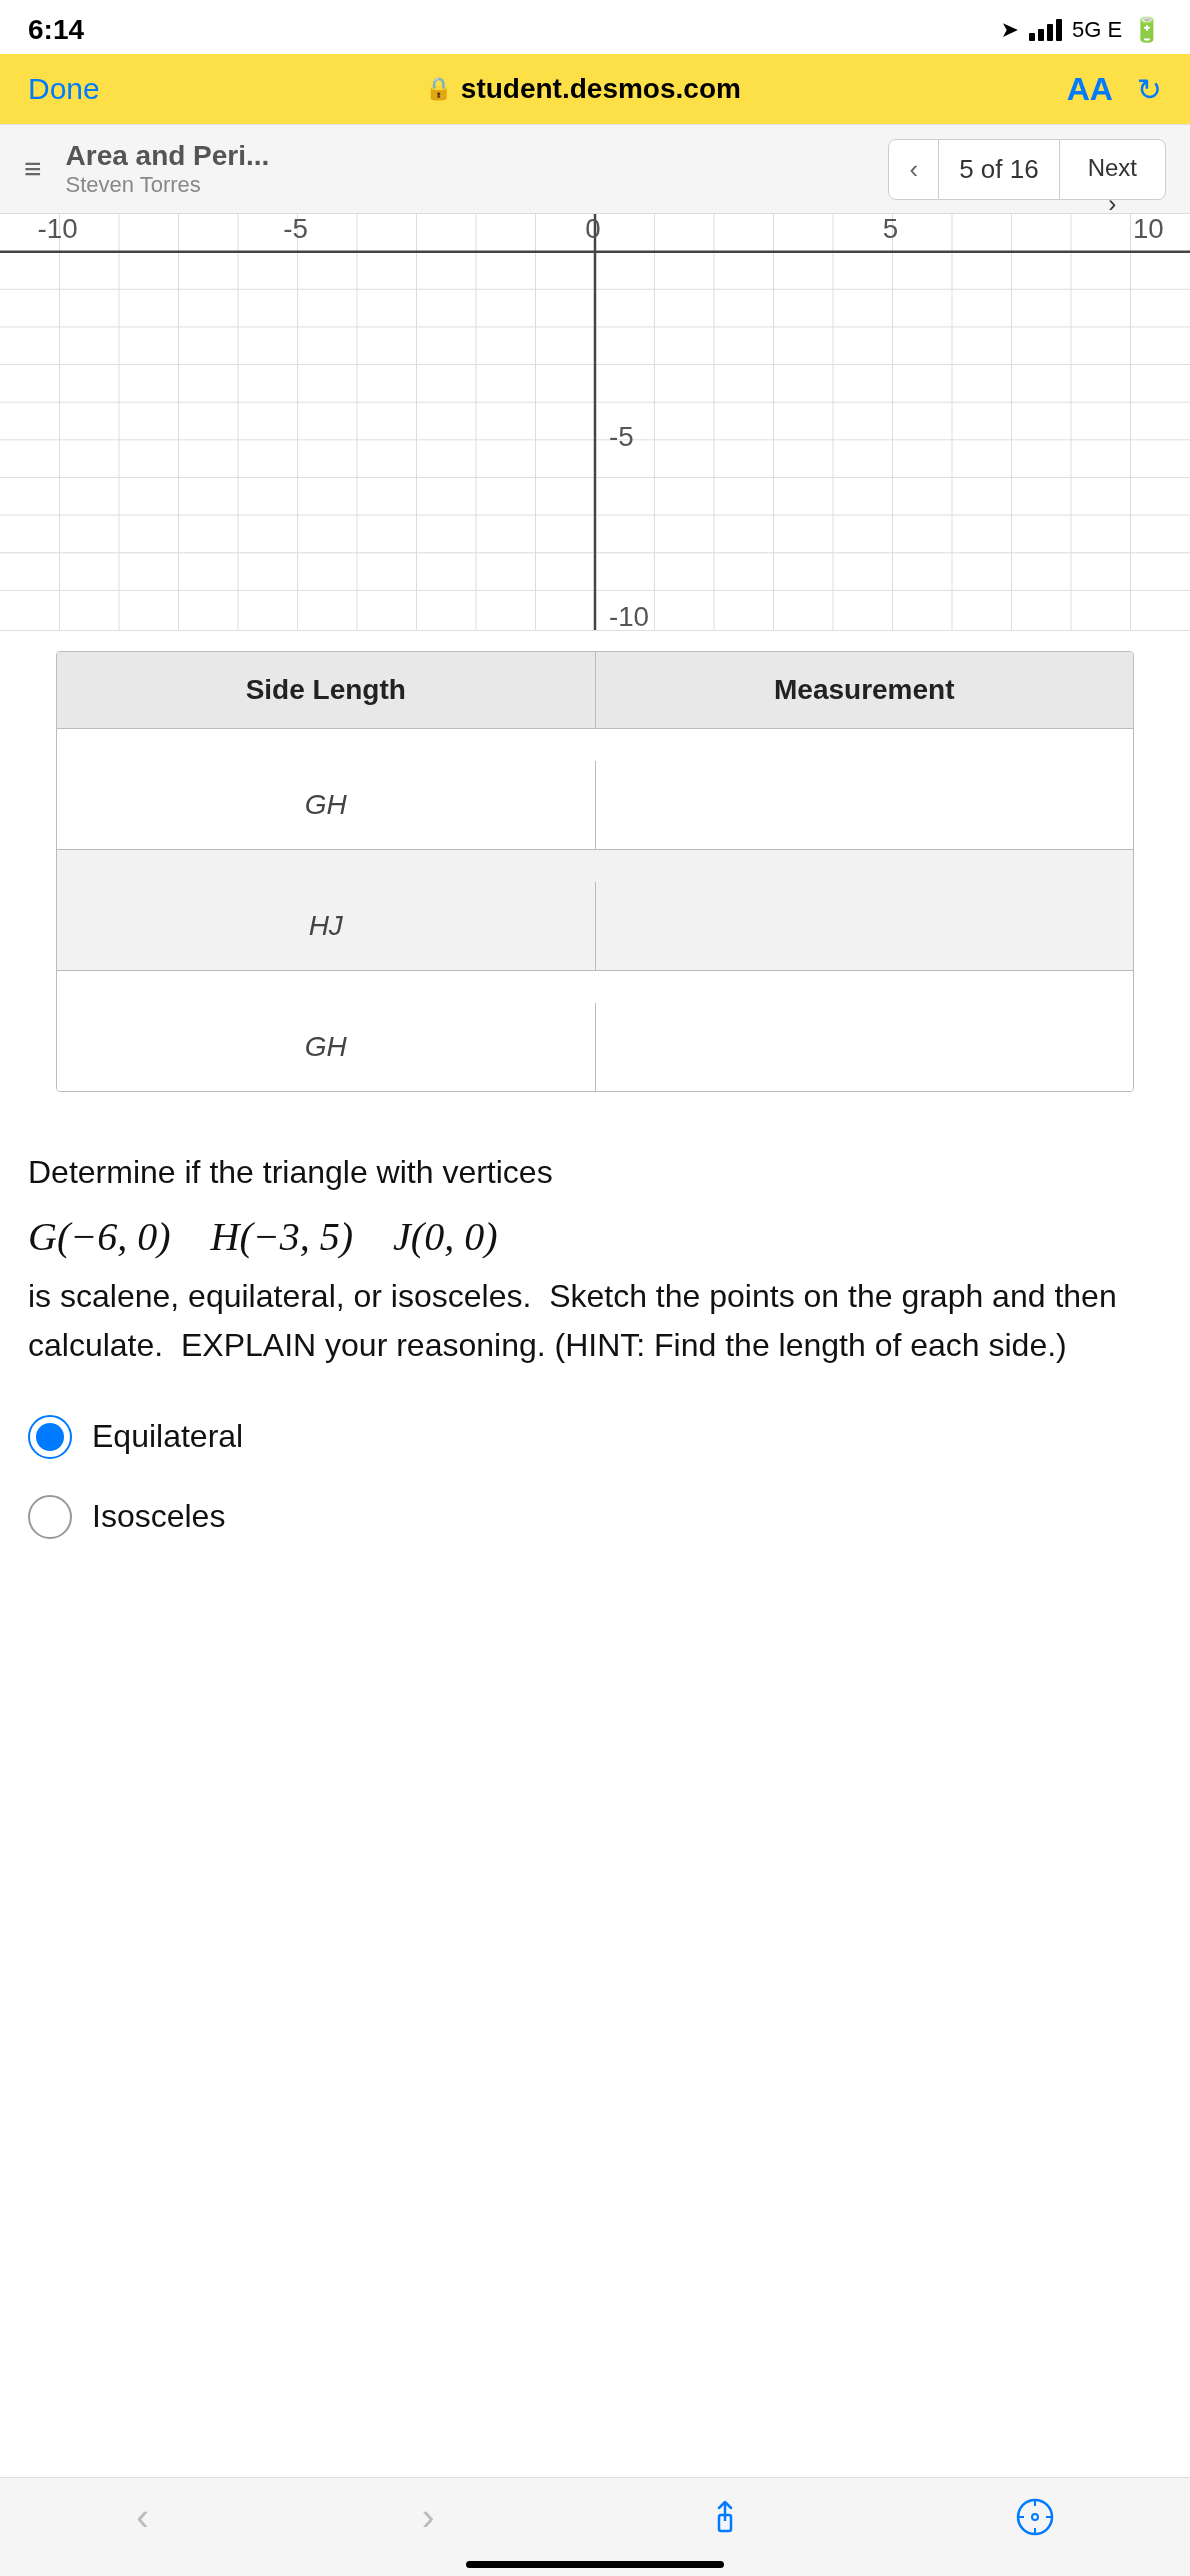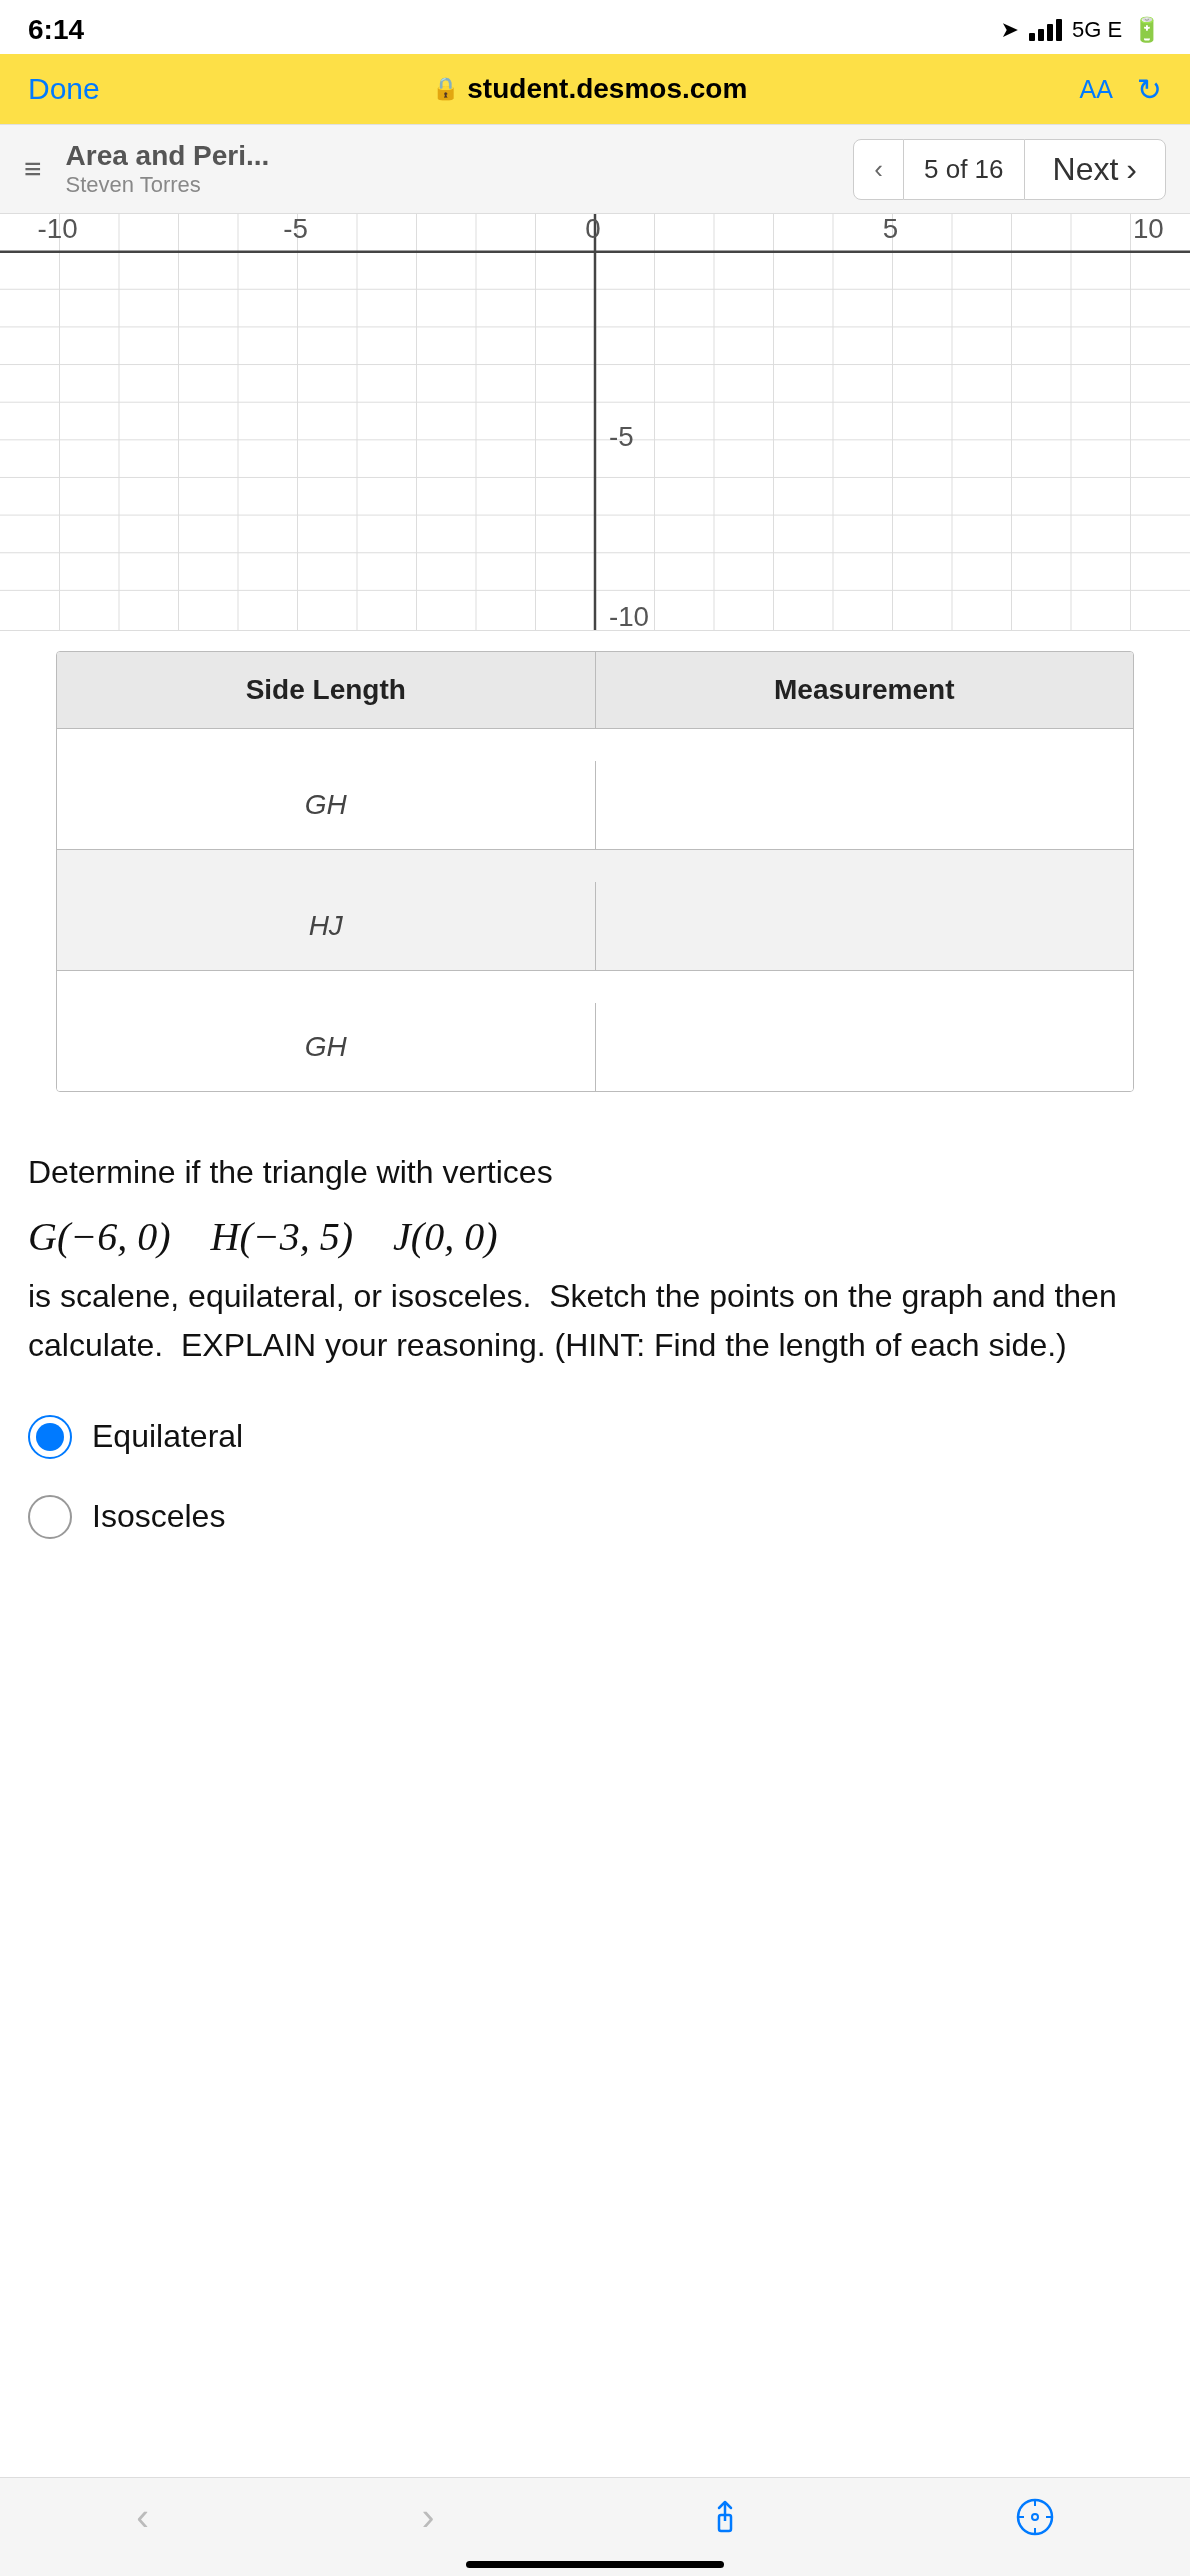--- a/index.html
+++ b/index.html
@@ -77,23 +77,23 @@
     .lock-icon {
       font-size: 22px;
       color: #666;
     }
     .browser-controls {
       display: flex;
       align-items: center;
       gap: 24px;
     }
     .browser-aa {
-      font-size: 25px;
+      font-size: 32px;
       color: #007AFF;
-      font-weight: 400;
+      font-weight: 700;
     }
     .browser-refresh {
       font-size: 28px;
       color: #007AFF;
     }
 
     
     .app-header {
       display: flex;
       align-items: center;
@@ -151,28 +151,29 @@
       display: flex;
       align-items: center;
       justify-content: center;
       min-width: 119px;
       text-align: center;
     }
     .nav-next-btn {
       border: 1.5px solid #ccc;
       background: #fff;
       padding: 14px 28px;
-      font-size: 32px;
+      font-size: 24px;
       color: #333;
       cursor: pointer;
       height: 61px;
       display: flex;
       align-items: center;
       gap: 8px;
       border-radius: 0 8px 8px 0;
+      flex-direction: column;
     }
 
     
     .graph-container {
       width: 100%;
       background: #fff;
       border-bottom: 1px solid #ddd;
       padding: 0;
       position: relative;
       height: 417px;

